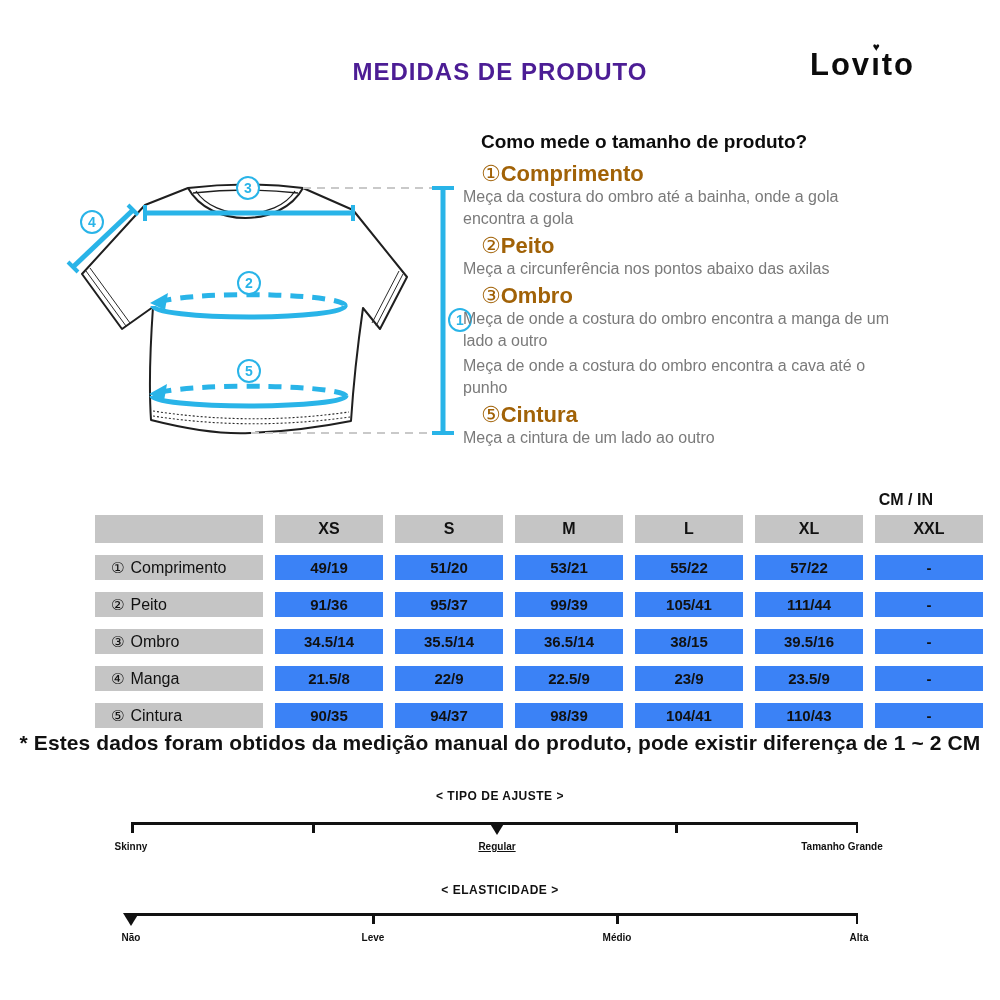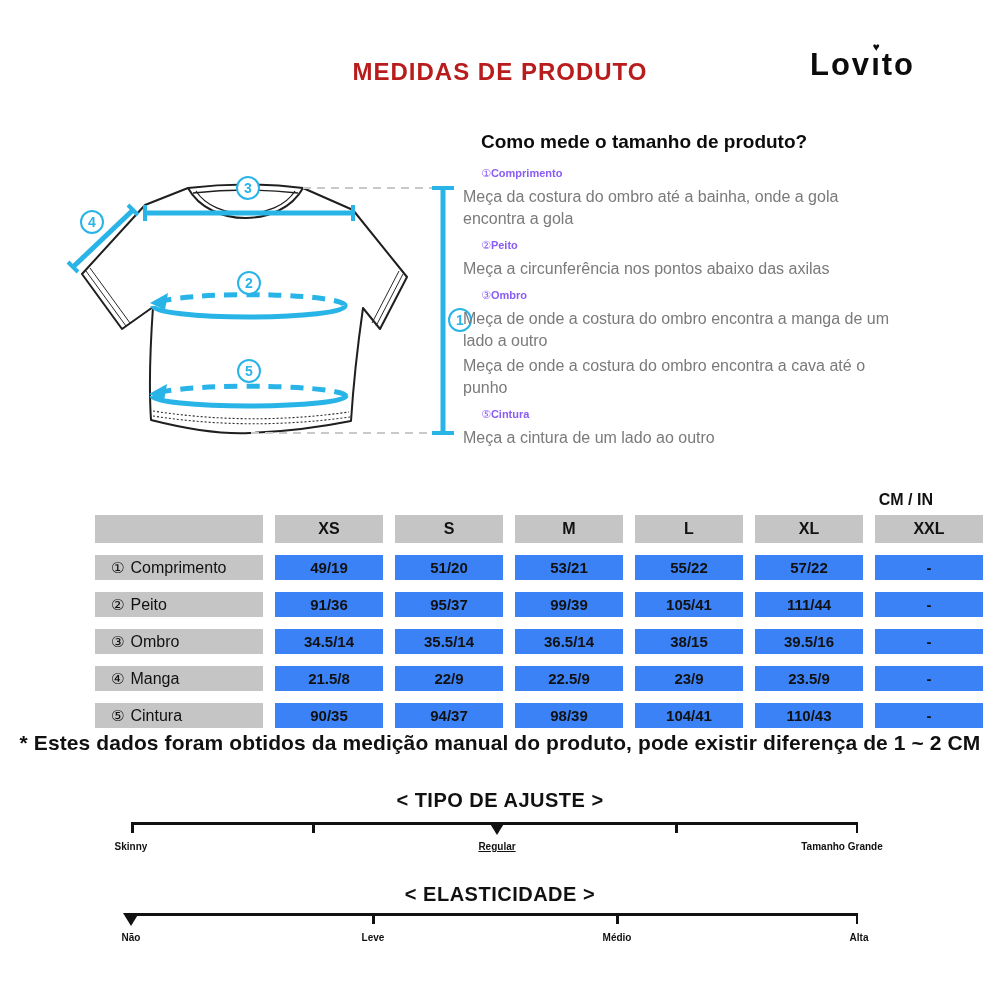--- a/index.html
+++ b/index.html
@@ -1,53 +1,53 @@
 <!DOCTYPE html>
 <html><head>
 <meta charset="utf-8">
 <style>
   html,body{margin:0;padding:0;background:#fff;}
   .page{position:relative;width:1000px;height:1000px;background:#fff;overflow:hidden;
         font-family:"Liberation Sans","DejaVu Sans",sans-serif;color:#111;}
 
   
   .title{position:absolute;left:0;top:58px;width:1000px;text-align:center;margin:0;
-         font-size:24px;font-weight:bold;letter-spacing:1px;color:#b91c1c;}
+         font-size:24px;font-weight:bold;letter-spacing:1px;color:#4c1d95;}
   .logo{position:absolute;left:810px;top:47px;font-size:31px;font-weight:bold;letter-spacing:2px;color:#0c0c0c;}
   .logo .logo-i{position:relative;display:inline-block;}
   .logo .logo-heart{position:absolute;left:46%;top:-7px;transform:translateX(-50%);font-size:12px;letter-spacing:0;}
 
   
   .diagram{position:absolute;left:60px;top:150px;}
 
   
   .guide{position:absolute;left:463px;top:131px;width:432px;}
   .guide h2{margin:0 0 8px 0;padding-left:18px;font-size:19px;font-weight:bold;color:#0c0c0c;}
   .g-item{margin-top:3px;}
-  .g-label{padding-left:18px;font-size:11px;font-weight:bold;line-height:25px;color:#8b5cf6;}
+  .g-label{padding-left:18px;font-size:22px;font-weight:bold;line-height:25px;color:#a16207;}
   .g-label .gnum{font-weight:normal;}
   .g-desc{font-size:16px;line-height:22px;color:#7a7a7a;}
 
   
   .unit{position:absolute;right:67px;top:491px;font-size:16px;font-weight:bold;}
   .stable{position:absolute;left:95px;top:515px;display:grid;
           grid-template-columns:168px repeat(6,108px);
           grid-template-rows:28px repeat(5,25px);
           column-gap:4px;row-gap:6px;gap:12px;}
   .cell{display:flex;align-items:center;justify-content:center;}
   .cell.head{background:#c5c5c5;font-size:16px;font-weight:bold;}
   .cell.rowlabel{background:#c5c5c5;justify-content:flex-start;padding-left:16px;font-size:16px;}
   .cell.rowlabel .cnum{margin-right:6px;font-size:15px;}
   .cell.val{background:#3b82f6;font-size:15px;font-weight:bold;}
   .footnote{position:absolute;left:0;top:731px;width:1000px;text-align:center;
             font-size:21px;font-weight:bold;letter-spacing:0.1px;}
 
   
   .slider-title{position:absolute;left:0;width:1000px;text-align:center;margin:0;
-                font-size:20px;font-weight:bold;letter-spacing:0.5px;}
+                font-size:12px;font-weight:bold;letter-spacing:0.5px;}
   .track{position:absolute;left:131px;width:727px;height:3px;background:#111;}
   .tick{position:absolute;top:0;width:2.5px;height:11px;background:#111;}
   .tri{position:absolute;top:0;width:0;height:0;
        border-left:8px solid transparent;border-right:8px solid transparent;border-top:13px solid #111;}
   .slabel{position:absolute;transform:translateX(-50%);white-space:nowrap;
           font-size:10px;font-weight:bold;}
 </style>
 </head>
 <body>
 

